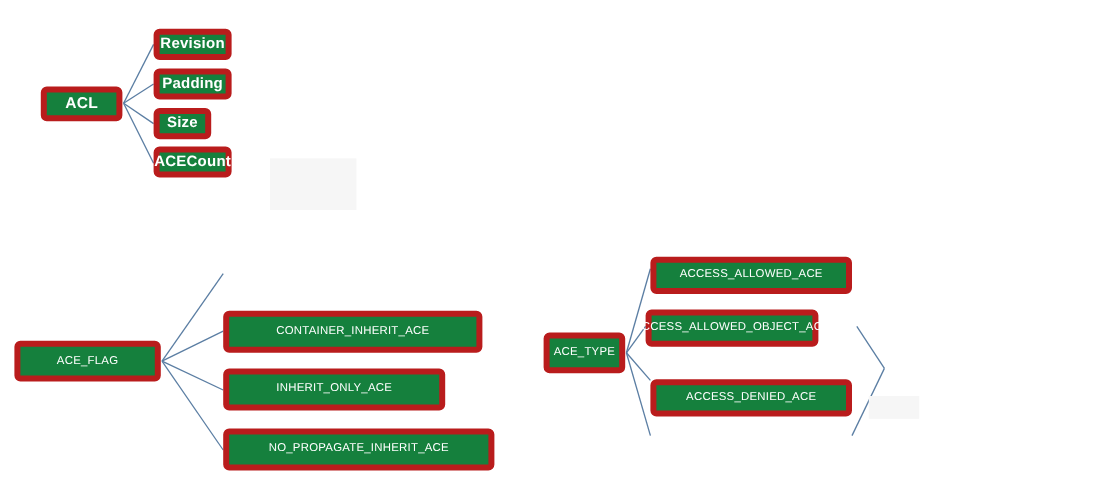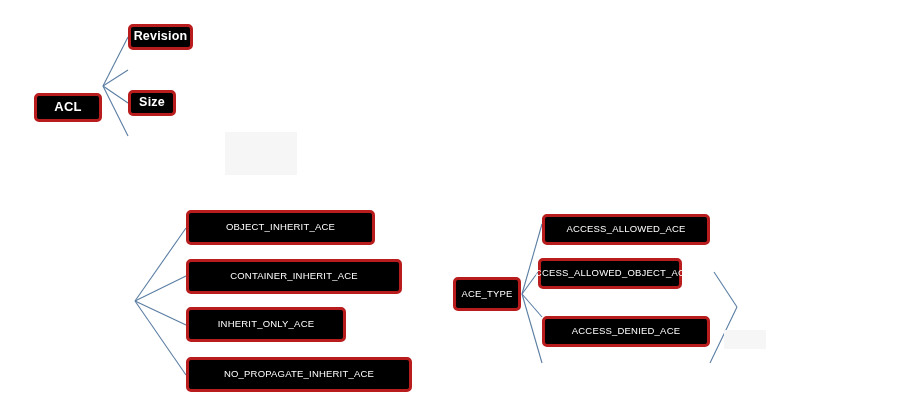--- a/index.html
+++ b/index.html
@@ -21,22 +21,22 @@
     position: absolute;
     left: 0;
     top: 0;
     width: 917px;
     height: 418px;
     pointer-events: none;
   }
   .node {
     position: absolute;
     box-sizing: border-box;
-    background: #000000;
-    border: 3px solid #b91c1c;
+    background: #15803d;
+    border: 5px solid #b91c1c;
     border-radius: 5px;
     color: #ffffff;
     display: flex;
     align-items: center;
     justify-content: center;
     text-align: right;
     line-height: 1.1;
     white-space: nowrap;
     letter-spacing: 0.2px;
     z-index: 2;
@@ -83,34 +83,36 @@
       <line x1="522" y1="294" x2="542" y2="224"></line>
       <line x1="522" y1="294" x2="538" y2="272"></line>
       <line x1="522" y1="294" x2="542" y2="317"></line>
       <line x1="522" y1="294" x2="542" y2="363"></line>
 
       <line x1="714" y1="272" x2="737" y2="307"></line>
       <line x1="710" y1="363" x2="737" y2="307"></line>
     </g>
   </svg>
 
-  <div class="node root" style="left:34px; top:72px; width:68px; height:29px;margin-top:21px;">ACL</div>
+  <div class="node root" style="left:34px; top:72px; width:68px; height:29px;">ACL</div>
 
   <div class="node field" style="left:128px; top:24px; width:65px; height:26px;">Revision</div>
 
+  <div class="node field" style="left:128px; top:57px; width:65px; height:26px;">Padding</div>
 
   <div class="node field" style="left:128px; top:90px; width:48px; height:26px;">Size</div>
 
+  <div class="node field" style="left:128px; top:122px; width:65px; height:26px;">ACECount</div>
 
+  <div class="node small" style="left:12px; top:284px; width:122px; height:34px;">ACE_FLAG</div>
 
-  <div class="node small" style="left:186px; top:210px; width:189px; height:35px;">OBJECT_INHERIT_ACE</div>
 
   <div class="node small" style="left:186px; top:259px; width:216px; height:35px;">CONTAINER_INHERIT_ACE</div>
 
-  <div class="node small" style="left:186px; top:307px; width:160px; height:35px;">INHERIT_ONLY_ACE</div>
+  <div class="node small" style="left:186px; top:307px; width:185px; height:35px;">INHERIT_ONLY_ACE</div>
 
   <div class="node small" style="left:186px; top:357px; width:226px; height:35px;">NO_PROPAGATE_INHERIT_ACE</div>
 
   <div class="node small" style="left:453px; top:277px; width:68px; height:34px;">ACE_TYPE</div>
 
   <div class="node small" style="left:542px; top:214px; width:168px; height:31px;">ACCESS_ALLOWED_ACE</div>
 
   <div class="node small" style="left:538px; top:258px; width:144px; height:31px;">ACCESS_ALLOWED_OBJECT_ACE</div>
 
   <div class="node small" style="left:542px; top:316px; width:168px; height:31px;">ACCESS_DENIED_ACE</div>

